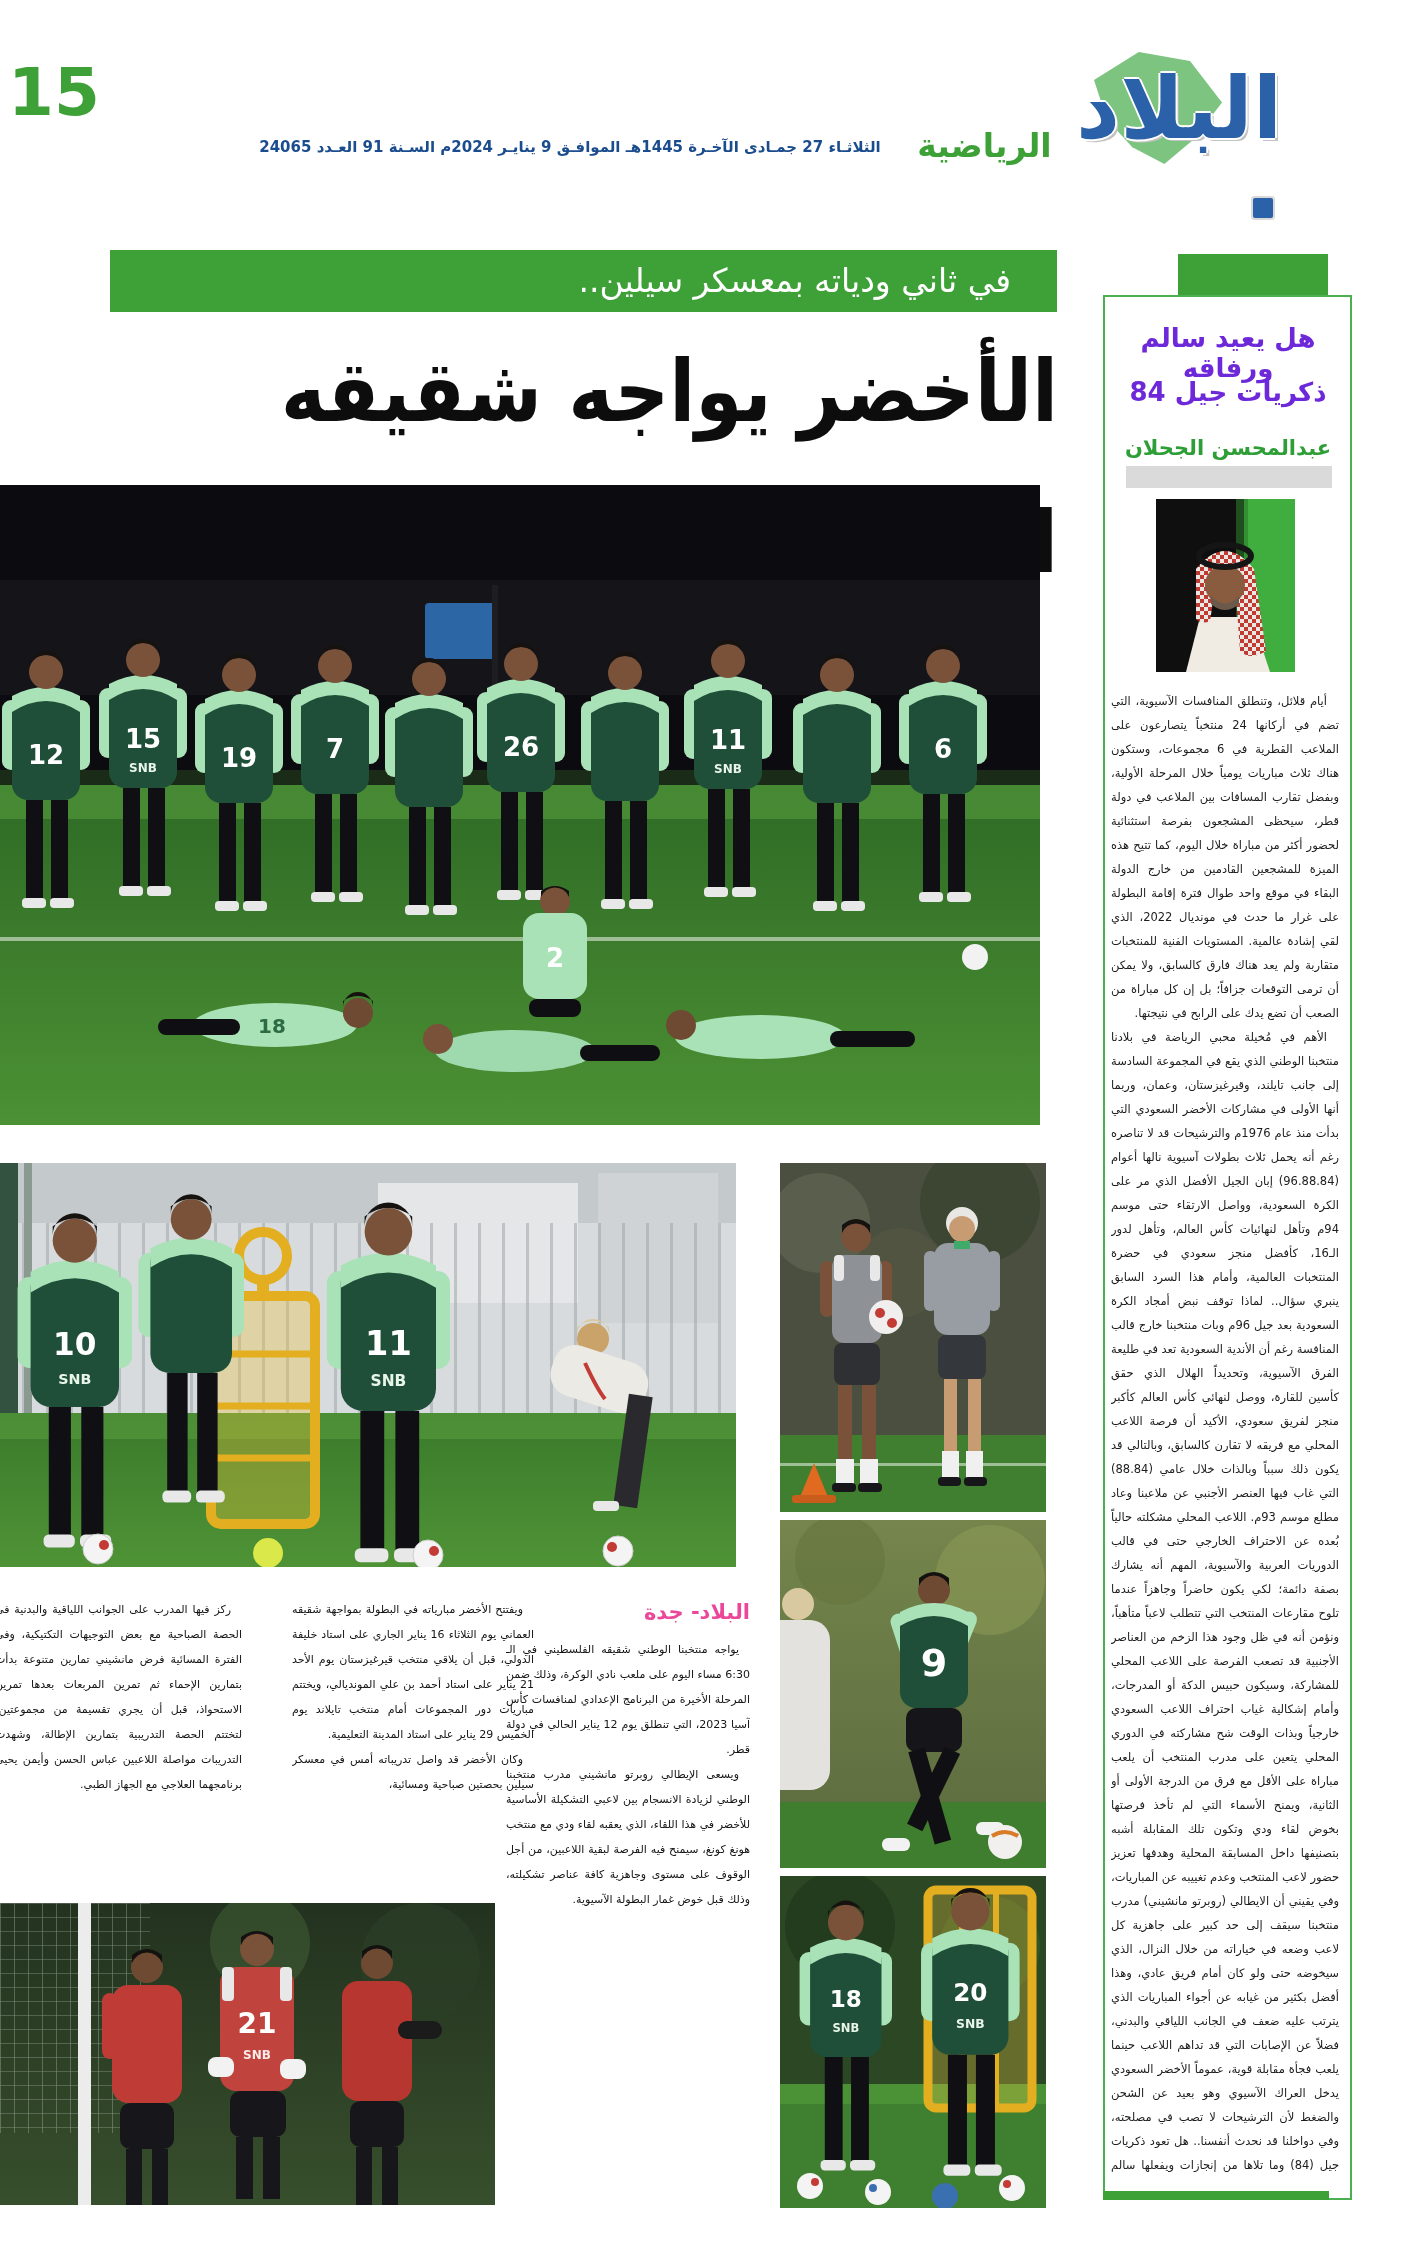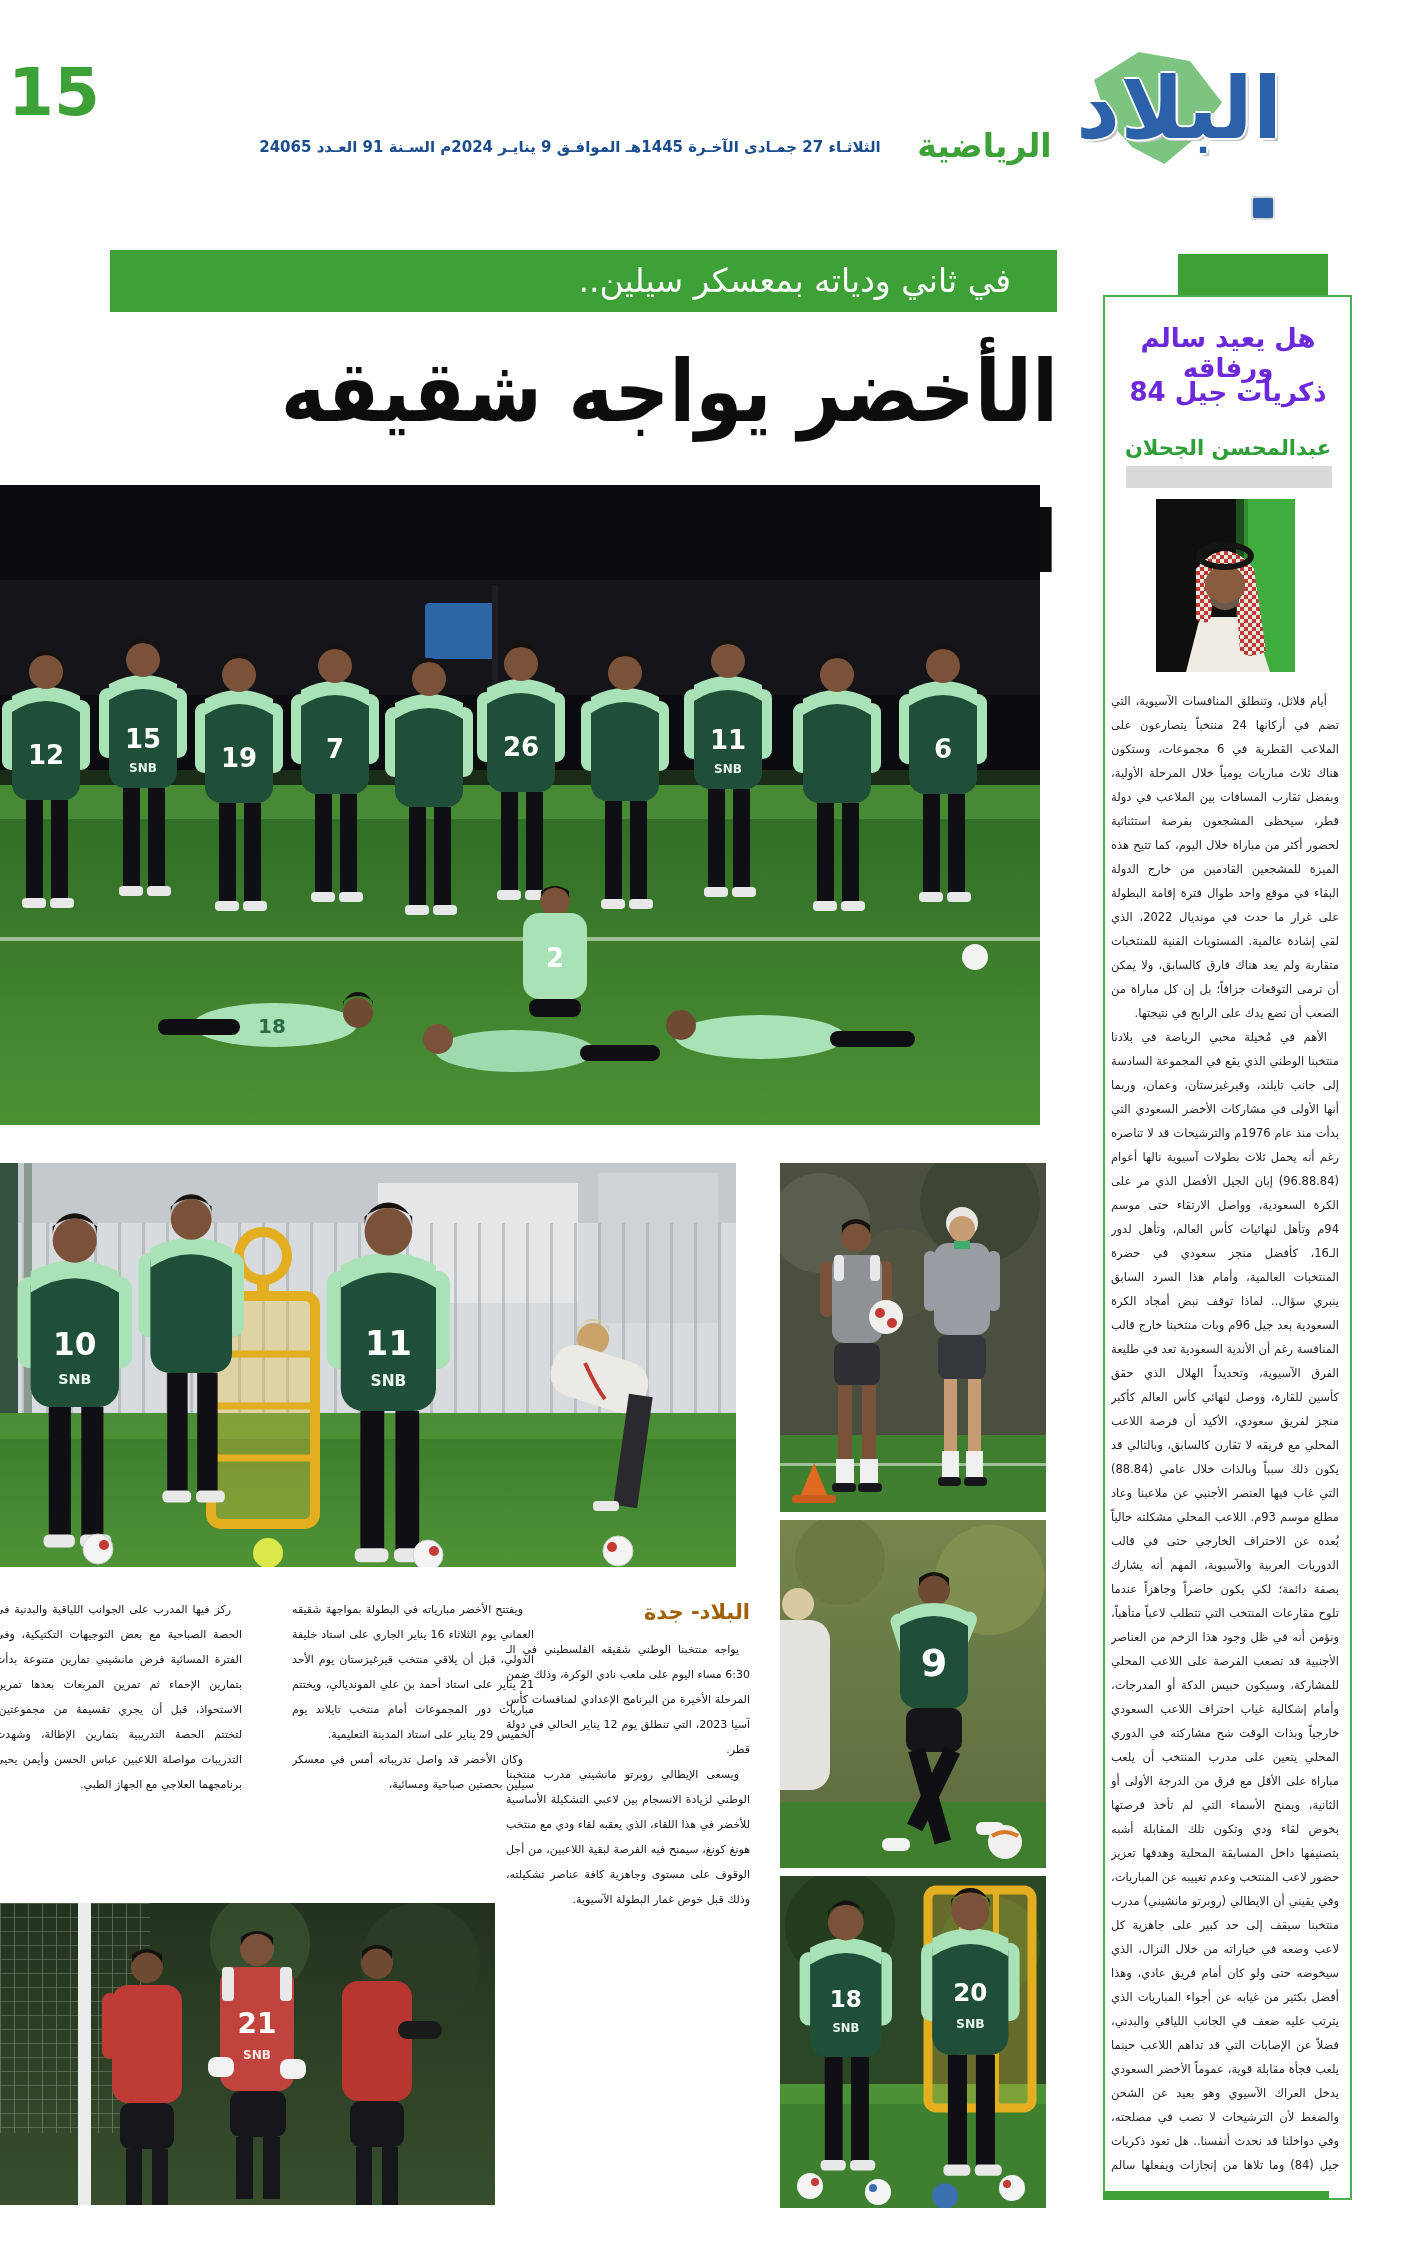--- a/index.html
+++ b/index.html
@@ -31,21 +31,21 @@
   .opinion-box{left:1143px;top:295px;width:249px;height:1905px;border:2px solid #4caf50;box-sizing:border-box;background:#fff;}
   .opinion-bottom-bar{left:1143px;top:2191px;width:226px;height:9px;background:#3da137;}
   .blue-chip{left:1291px;top:196px;width:20px;height:20px;background:#2a61a8;border:2px solid #d9d9d9;border-radius:4px;}
   .opinion-title{left:1150px;width:236px;text-align:center;font-size:26px;font-weight:bold;color:#6d28d9;}
   .opinion-author{left:1150px;top:436px;width:236px;text-align:center;font-size:21px;font-weight:bold;color:#2e9e36;}
   .opinion-rule{left:1166px;top:466px;width:206px;height:22px;background:#dadada;}
   .opinion-body{left:1151px;top:689px;width:228px;height:1494px;font-size:11.5px;line-height:24px;
                 text-align:justify;color:#1c1c1c;overflow:hidden;}
   .opinion-body p{margin:0;text-indent:12px;}
 
-  .dateline{left:546px;top:1600px;width:244px;text-align:right;font-size:21px;font-weight:bold;color:#a16207;}
+  .dateline{left:546px;top:1600px;width:244px;text-align:right;font-size:21px;font-weight:bold;color:#ec4899;}
   .news-col{font-size:11px;line-height:25px;text-align:justify;color:#141414;overflow:hidden;}
   .news-col p{margin:0;text-indent:11px;}
   .col-a{left:546px;top:1637px;width:244px;height:558px;}
   .col-b{left:292px;top:1597px;width:242px;height:276px;margin-left:40px;}
   .col-c{left:35px;top:1597px;width:247px;height:272px;}
 
   .photo{overflow:hidden;}
 </style>
 </head>
 <body>

